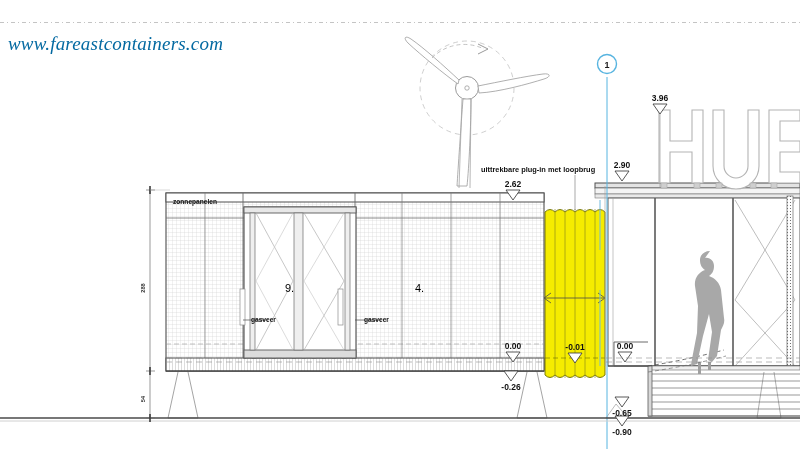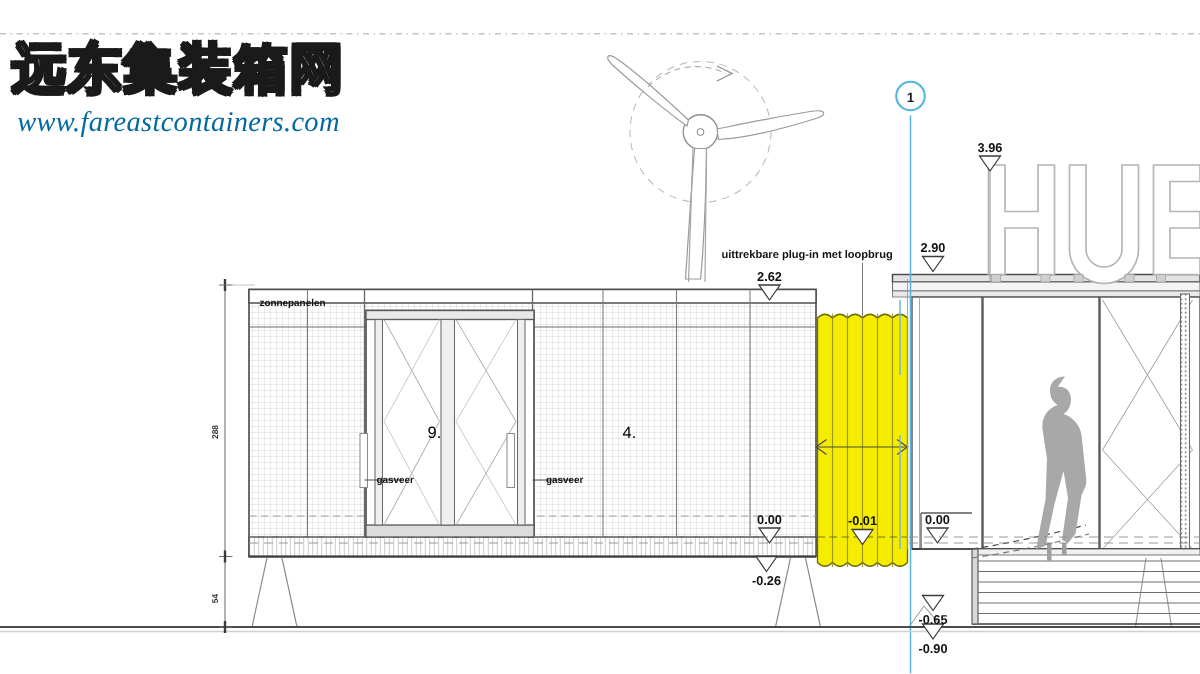--- a/index.html
+++ b/index.html
@@ -344,17 +344,16 @@
     <text class="lbl lvl-txt" x="511" y="390" text-anchor="middle">-0.26</text>
     <text class="lbl lvl-txt" x="622" y="416" text-anchor="middle">-0.65</text>
     <text class="lbl lvl-txt" x="622" y="435" text-anchor="middle">-0.90</text>
 
     <text class="lbl dim-txt" x="145" y="288" text-anchor="middle" transform="rotate(-90 145 288)">288</text>
     <text class="lbl dim-txt" x="145" y="399" text-anchor="middle" transform="rotate(-90 145 399)">54</text>
 
   </svg>
 
   <div class="wm">
-    <div class="wm-cjk">远东集装箱网</div>
     <div class="wm-url">www.fareastcontainers.com</div>
   </div>
 
 </div>
 
 </body></html>

